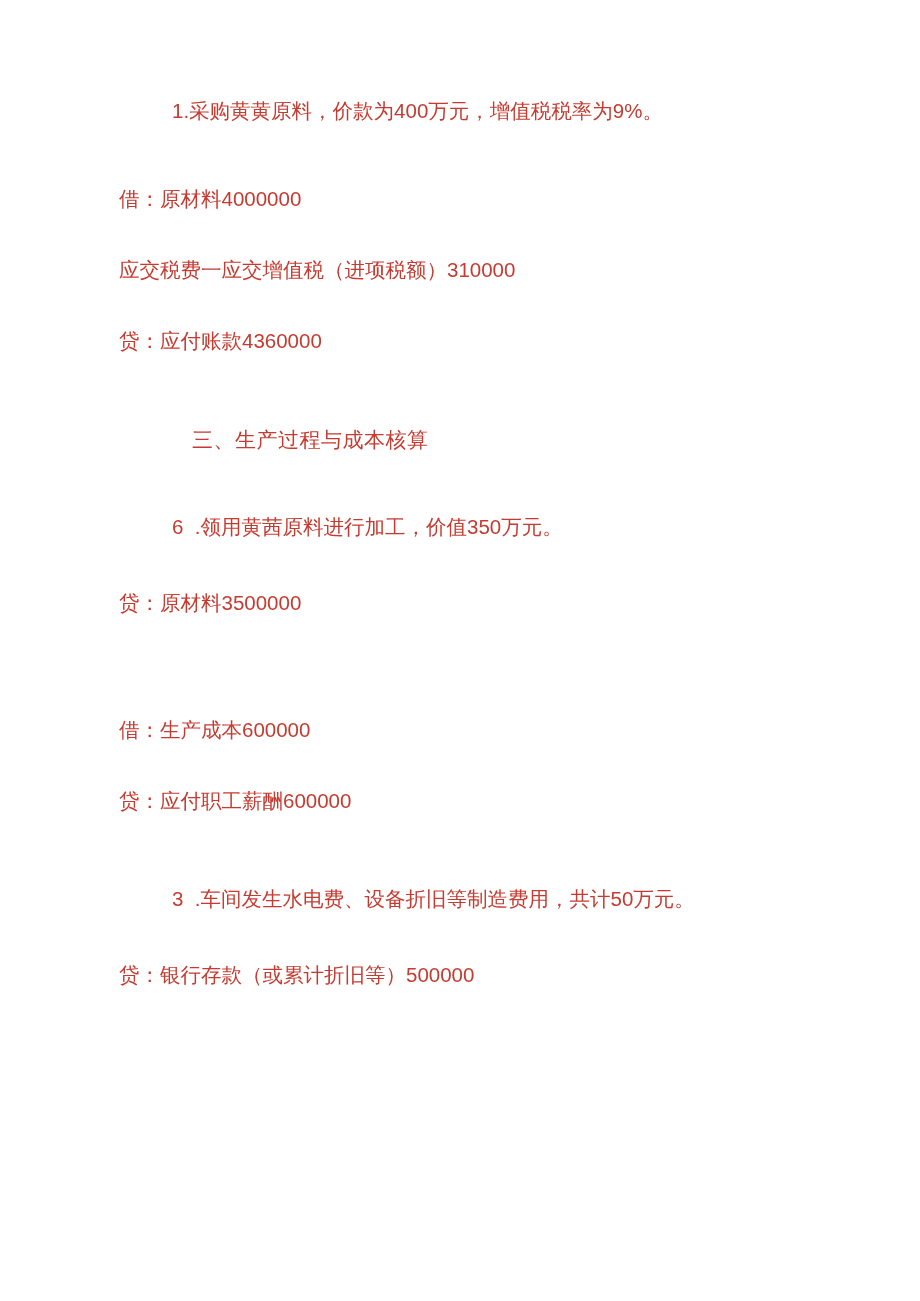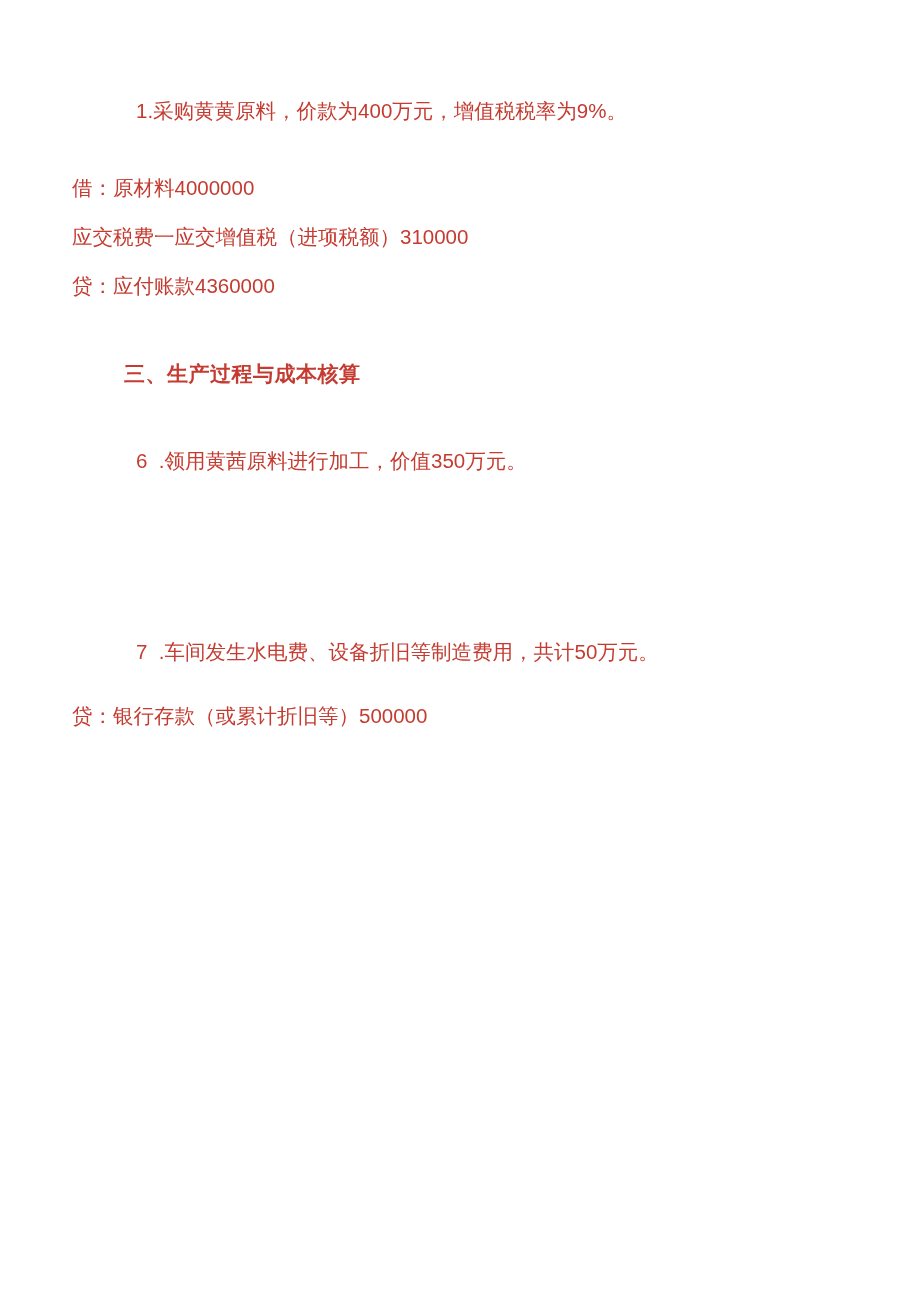--- a/index.html
+++ b/index.html
@@ -12,49 +12,49 @@
     height: 1301px;
     font-family: "Liberation Sans", "DejaVu Sans", sans-serif;
     color: #c23a30;
     overflow: hidden;
   }
   .page {
     position: relative;
     width: 920px;
     height: 1301px;
     box-sizing: border-box;
-    padding: 96px 72px 40px 72px;
+    padding: 96px 72px 40px 108px;
     background: #ffffff;
   }
   .doc {
     color: #c43c31;
   }
   .para {
     font-size: 20.5px;
     line-height: 1.5;
     letter-spacing: 0.2px;
     margin: 0;
     white-space: pre-wrap;
   }
   .lvl1 {
     margin-left: 110px;
   }
   .heading {
-    margin-left: 52px;
+    margin-left: 84px;
     font-size: 21px;
-    font-weight: 700;
+    font-weight: 400;
     letter-spacing: 0.5px;
   }
   .gap-xl { height: 56px; }
   .gap-lg { height: 44px; }
   .gap-sm { height: 16px; }
   .entry-line {
     font-size: 20.5px;
     line-height: 1.62;
-    margin: 0;
+    margin: 11px;
     white-space: pre-wrap;
   }
   .num-item {
     font-size: 20.5px;
     line-height: 1.5;
     margin: 0;
     margin-left: 64px;
     white-space: pre-wrap;
   }
   .block { margin: 0; padding: 0; }
@@ -82,31 +82,37 @@
     <p class="para heading">三、生产过程与成本核算</p>
 
     <div class="gap-xl"></div>
 
     <p class="num-item">6  .领用黄茜原料进行加工，价值350万元。</p>
 
     <div class="gap-sm"></div>
 
     <div class="block">
       <div class="gap-sm"></div>
+      <p class="entry-line lvl1">贷：原材料3500000</p>
     </div>
 
     <div class="gap-xl"></div>
 
 
     <div class="gap-sm"></div>
 
+    <div class="block">
+      <p class="entry-line lvl1">借：生产成本600000</p>
+      <div class="gap-sm"></div>
+      <p class="entry-line lvl1">贷：应付职工薪酬600000</p>
+    </div>
 
     <div class="gap-xl"></div>
 
-    <p class="num-item">7  .车间发生水电费、设备折旧等制造费用，共计50万元。</p>
+    <p class="num-item">3  .车间发生水电费、设备折旧等制造费用，共计50万元。</p>
 
     <div class="gap-sm"></div>
 
     <div class="block">
       <div class="gap-sm"></div>
       <p class="entry-line lvl1">贷：银行存款（或累计折旧等）500000</p>
     </div>
 
   </div>
 </div>

